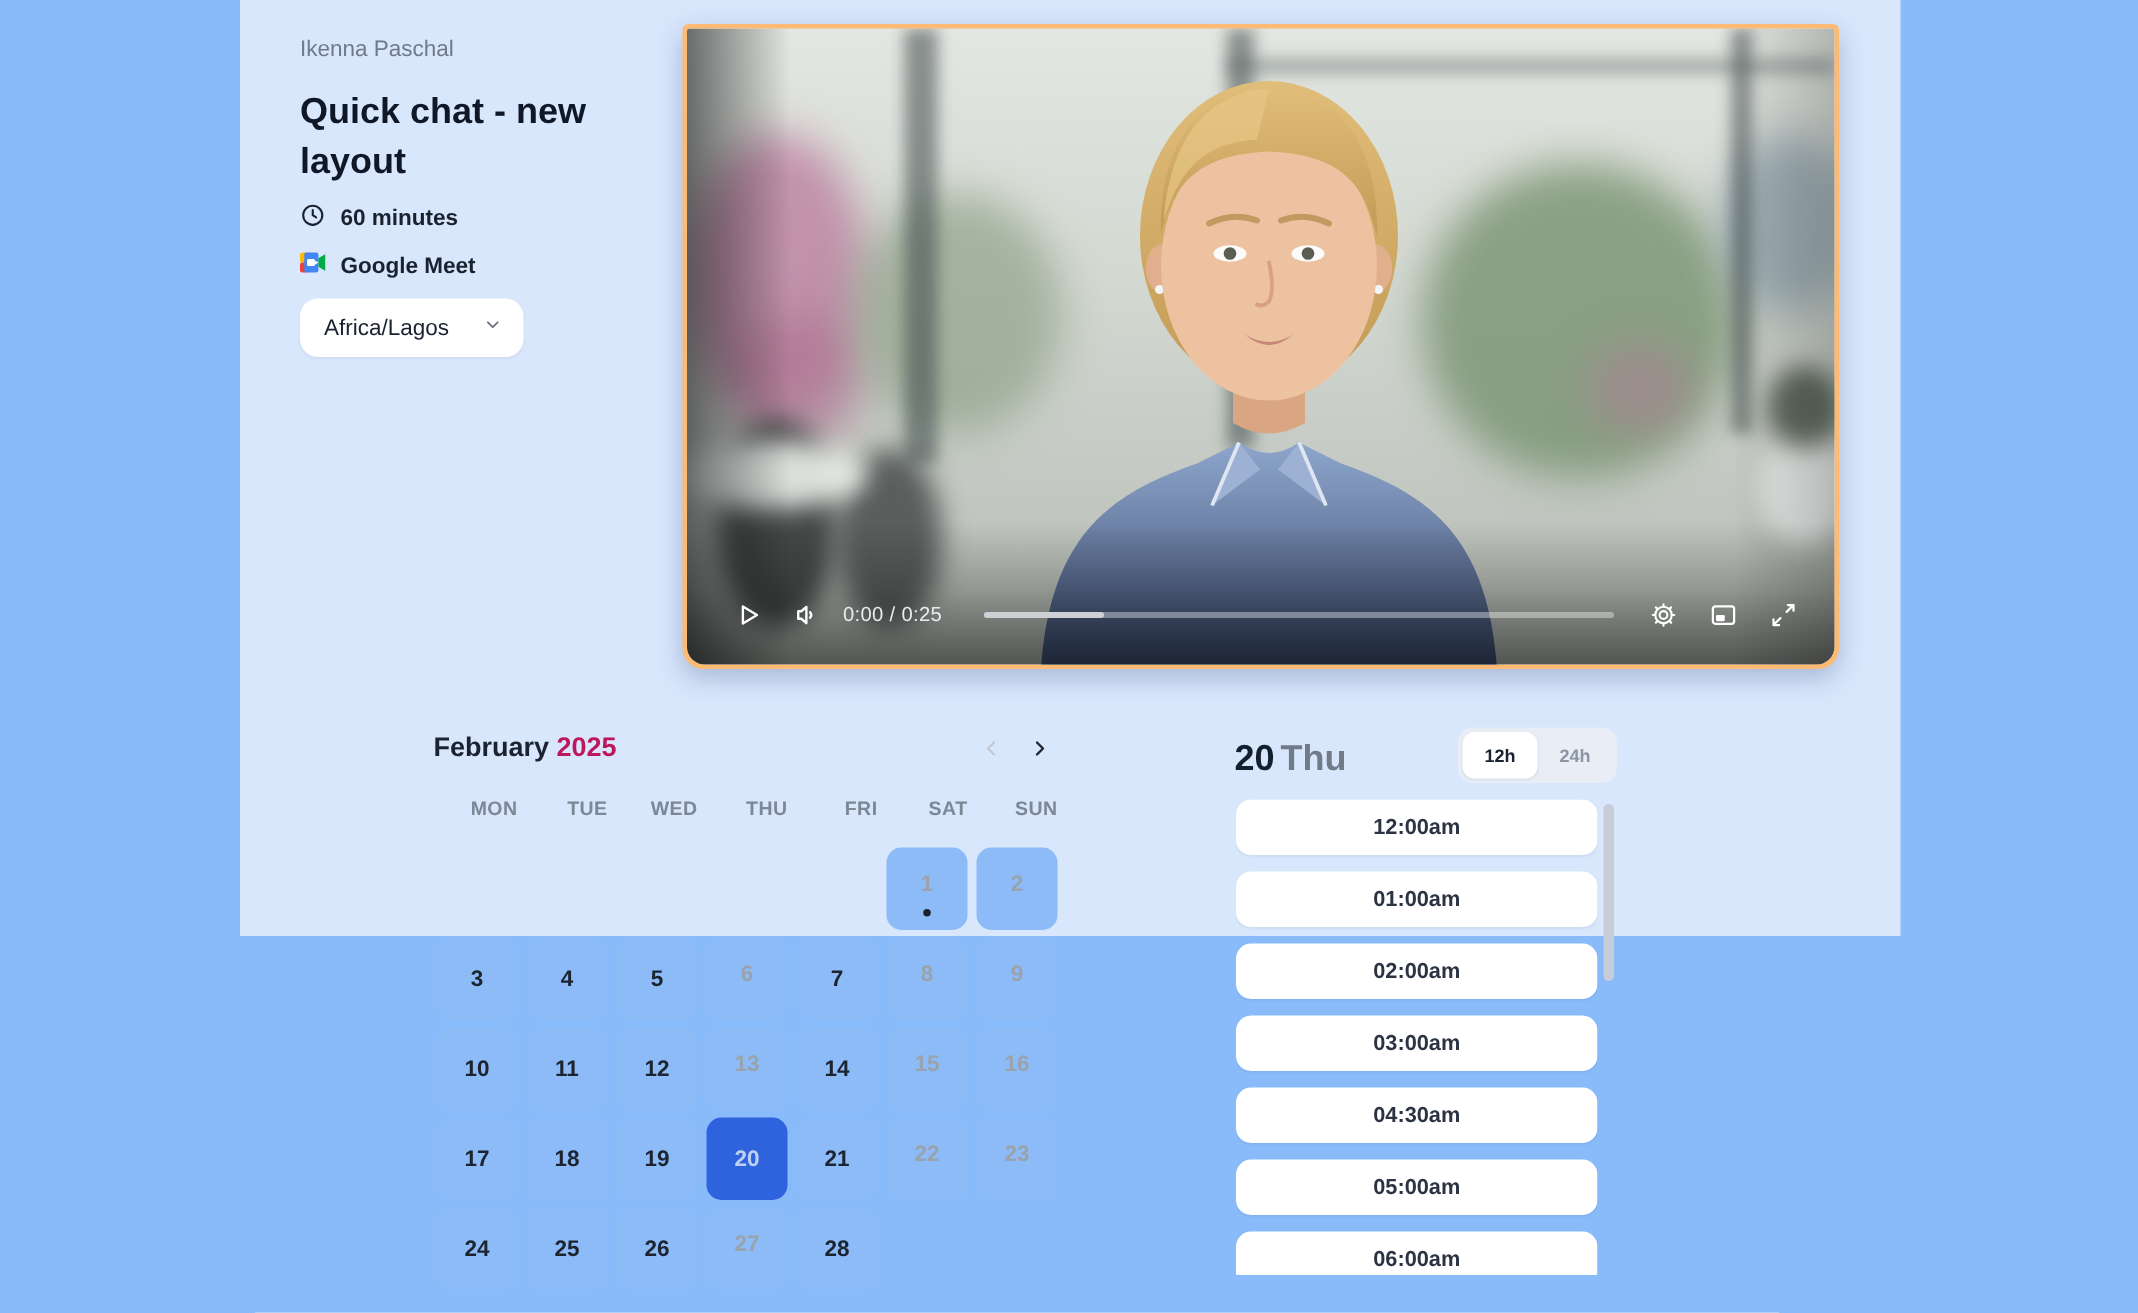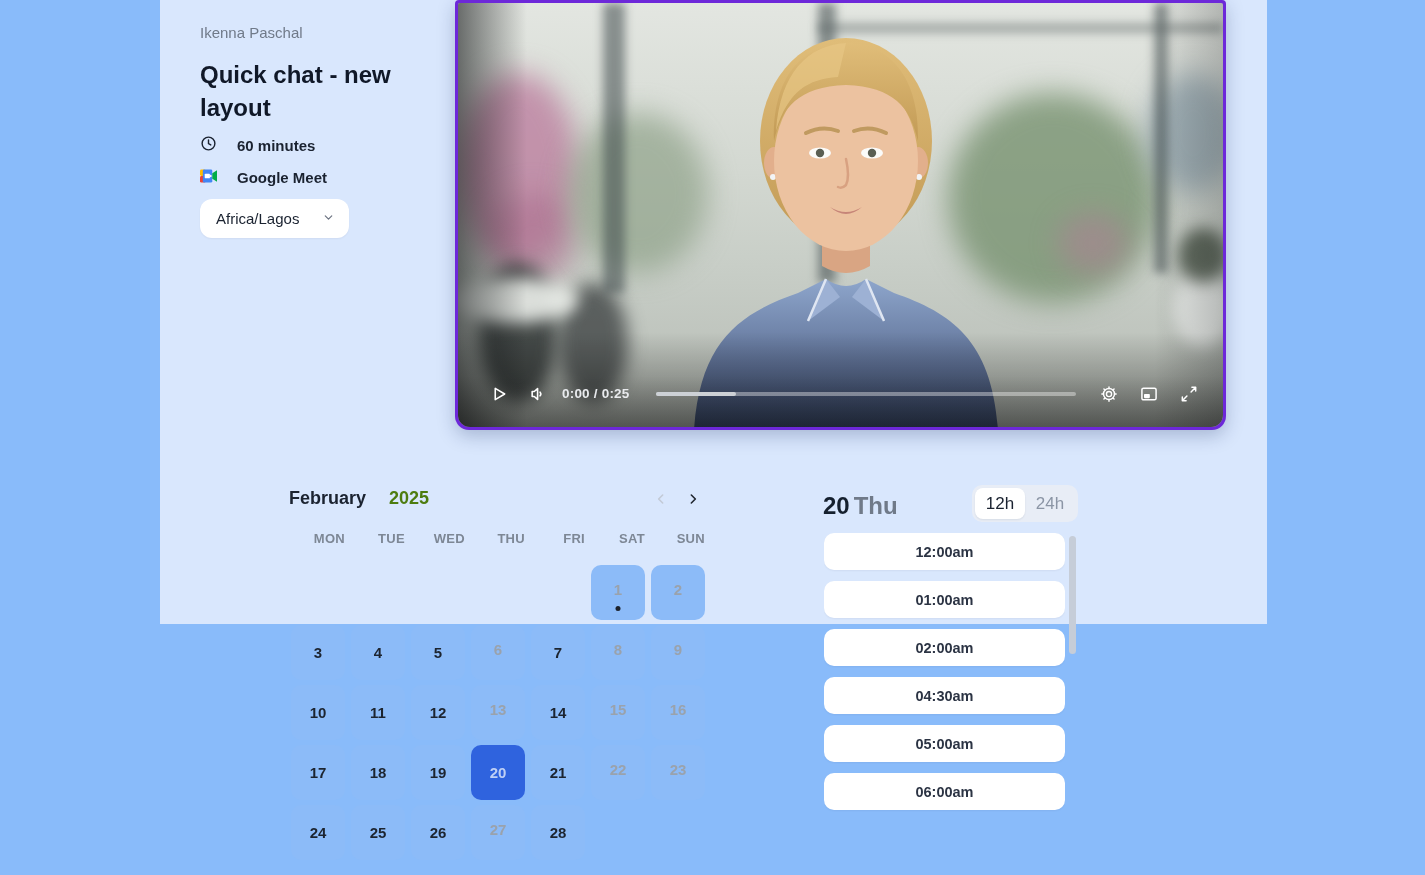--- a/index.html
+++ b/index.html
@@ -4,52 +4,52 @@
 <style>
   * { margin:0; padding:0; box-sizing:border-box; }
   html,body { width:1425px; height:875px; overflow:hidden; }
   body { font-family:"Liberation Sans", sans-serif; background:#89bbfa; position:relative; }
 
   .content { position:absolute; left:160px; top:0; width:1107px; height:624px; background:#d9e7fd;padding-left:15px; }
 
   
   .organizer { position:absolute; left:40px; top:24px; font-size:15px; font-weight:500; color:#707a89; }
   .event-title { position:absolute; left:40px; top:58px; width:205px; font-size:24px; line-height:33px; font-weight:700; color:#101828; }
-  .meta-row { position:absolute; left:40px; height:20px; display:flex; align-items:center; gap:20px;
+  .meta-row { position:absolute; left:40px; height:20px; display:flex; align-items:center; gap:10px;
               font-size:15px; font-weight:600; color:#1a2230; }
   .meta-row.duration { top:135px; }
   .meta-row.location { top:167px; }
   .tz-pill { position:absolute; left:40px; top:199px; height:39px; background:#fff; border-radius:12px;
              display:flex; align-items:center; padding:0 14px 0 16px; gap:23px; cursor:pointer;
              font-size:15px; font-weight:500; color:#1a2230; box-shadow:0 1px 2px rgba(16,24,40,.05); }
 
   
-  .video { position:absolute; left:295px; top:0; width:771px; height:430px; background:#6d28d9;
-           border-radius:4px 4px 14px 14px; box-shadow:0 6px 18px rgba(20,40,90,.25);font-weight:bold; }
+  .video { position:absolute; left:295px; top:16px; width:771px; height:430px; background:#fdba74;
+           border-radius:4px 4px 14px 14px; box-shadow:0 6px 18px rgba(20,40,90,.25); }
   .scene { position:absolute; inset:3px; border-radius:2px 2px 12px 12px; overflow:hidden;
            background:linear-gradient(180deg,#e3e6e1 0%, #d3d8d1 40%, #c8cec7 62%, #b5bab3 100%); }
   .blob { position:absolute; border-radius:50%; filter:blur(14px); }
   .bar-v { position:absolute; top:0; filter:blur(5px); background:rgba(62,72,74,.55); }
   .bar-h { position:absolute; filter:blur(5px); background:rgba(92,102,102,.45); }
   .vignette { position:absolute; inset:0;
       background:linear-gradient(90deg, rgba(6,9,11,.55) 0%, rgba(6,9,11,0) 9%, rgba(6,9,11,0) 91%, rgba(6,9,11,.22) 100%),
                  linear-gradient(0deg, rgba(6,9,11,.18) 0%, rgba(6,9,11,0) 12%); }
   .ctrl-grad { position:absolute; left:0; right:0; bottom:0; height:95px; border-radius:0 0 12px 12px;
       background:linear-gradient(180deg, rgba(0,0,0,0) 0%, rgba(0,0,0,.45) 100%); }
   .person { position:absolute; left:230px; top:18px; }
   .vbtn { position:absolute; width:24px; height:24px; display:flex; align-items:center; justify-content:center; cursor:pointer; }
   .vtime { position:absolute; left:104px; top:383px; font-size:13.5px; color:#e9ebee; letter-spacing:.2px; }
   .track { position:absolute; left:198px; top:389px; width:420px; height:4px; border-radius:2px;
            background:rgba(255,255,255,.38); cursor:pointer; }
   .track .buffered { height:100%; border-radius:2px; background:#cdd1d6; }
 
   
   .cal-header { position:absolute; left:129px; top:488px; font-size:18px; }
   .cal-header .month { font-weight:700; color:#1b2330; }
-  .cal-header .year { font-weight:700; color:#4d7c0f; margin-left:23px; }
+  .cal-header .year { font-weight:700; color:#be185d; margin-left:5px; }
   .nav-btn { position:absolute; top:485px; width:28px; height:28px; display:flex; align-items:center; justify-content:center; cursor:pointer; }
   .nav-prev { left:487px; }
   .nav-next { left:519px; }
   .weekday-row, .day-grid { position:absolute; left:131px; display:grid; grid-template-columns:repeat(7,54px); column-gap:6px; }
   .weekday-row { top:531px; }
   .weekday { width:54px; text-align:right; font-size:13px; font-weight:700; color:#7d8795; letter-spacing:.3px; }
   .day-grid { top:565px; row-gap:5px; }
   .day { width:54px; height:55px; border-radius:10px; background:#8cbbf8; position:relative;
          display:flex; align-items:center; justify-content:center;
          font-size:15px; font-weight:700; color:#1c2430; cursor:pointer; }
@@ -61,21 +61,21 @@
   .day.disabled .num { transform:translateY(-3px); }
   .day .num { display:block; } .day:not(.disabled) .num { transform:none; }
 
   
   .times-header { position:absolute; left:663px; top:492px; font-size:24px; }
   .times-header .daynum { font-weight:700; color:#15202e; }
   .times-header .dayname { font-weight:600; color:#707a89; margin-left:4px; }
   .fmt-toggle { position:absolute; left:812px; top:485px; width:106px; height:37px; background:#e8edf6;
                 border-radius:10px; display:flex; align-items:center; padding:3px; }
   .fmt { flex:1; height:31px; display:flex; align-items:center; justify-content:center;
-         font-size:17px; font-weight:400; border-radius:8px; cursor:pointer; color:#8b95a5; }
+         font-size:12px; font-weight:700; border-radius:8px; cursor:pointer; color:#8b95a5; }
   .fmt.active { background:#fff; color:#1a2230; box-shadow:0 1px 2px rgba(16,24,40,.08); }
   .slot-list { position:absolute; left:664px; top:533px; width:241px; height:317px; overflow:hidden; }
   .slot { width:241px; height:37px; margin-bottom:11px; background:#fff; border-radius:10px;
           display:flex; align-items:center; justify-content:center; cursor:pointer;
           font-size:14.5px; font-weight:600; color:#2c3444; box-shadow:0 1px 2px rgba(16,24,40,.05); }
   .scroll-thumb { position:absolute; left:909px; top:536px; width:7px; height:118px;
                   border-radius:4px; background:#c6cdd8; cursor:pointer; }
 </style>
 </head>
 <body>
@@ -343,19 +343,20 @@
     <span class="daynum">20</span><span class="dayname">Thu</span>
   </div>
   <div class="fmt-toggle">
     <div class="fmt active">12h</div>
     <div class="fmt">24h</div>
   </div>
   <div class="slot-list" id="slot-list">
       <div class="slot">12:00am</div>
       <div class="slot">01:00am</div>
       <div class="slot">02:00am</div>
+      <div class="slot">03:00am</div>
       <div class="slot">04:30am</div>
       <div class="slot">05:00am</div>
       <div class="slot">06:00am</div>
     </div>
   <div class="scroll-thumb"></div>
 
 </div>
 
 </body></html>

